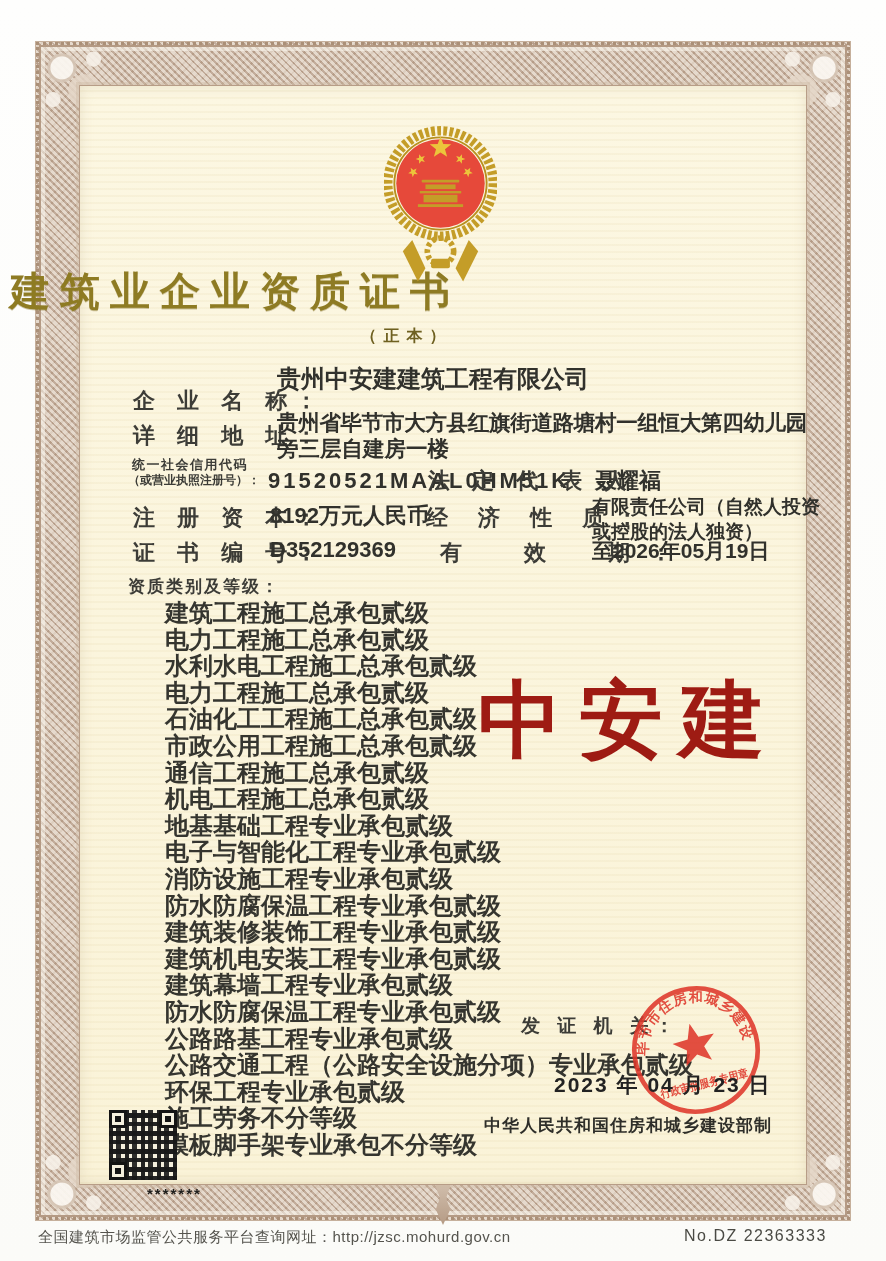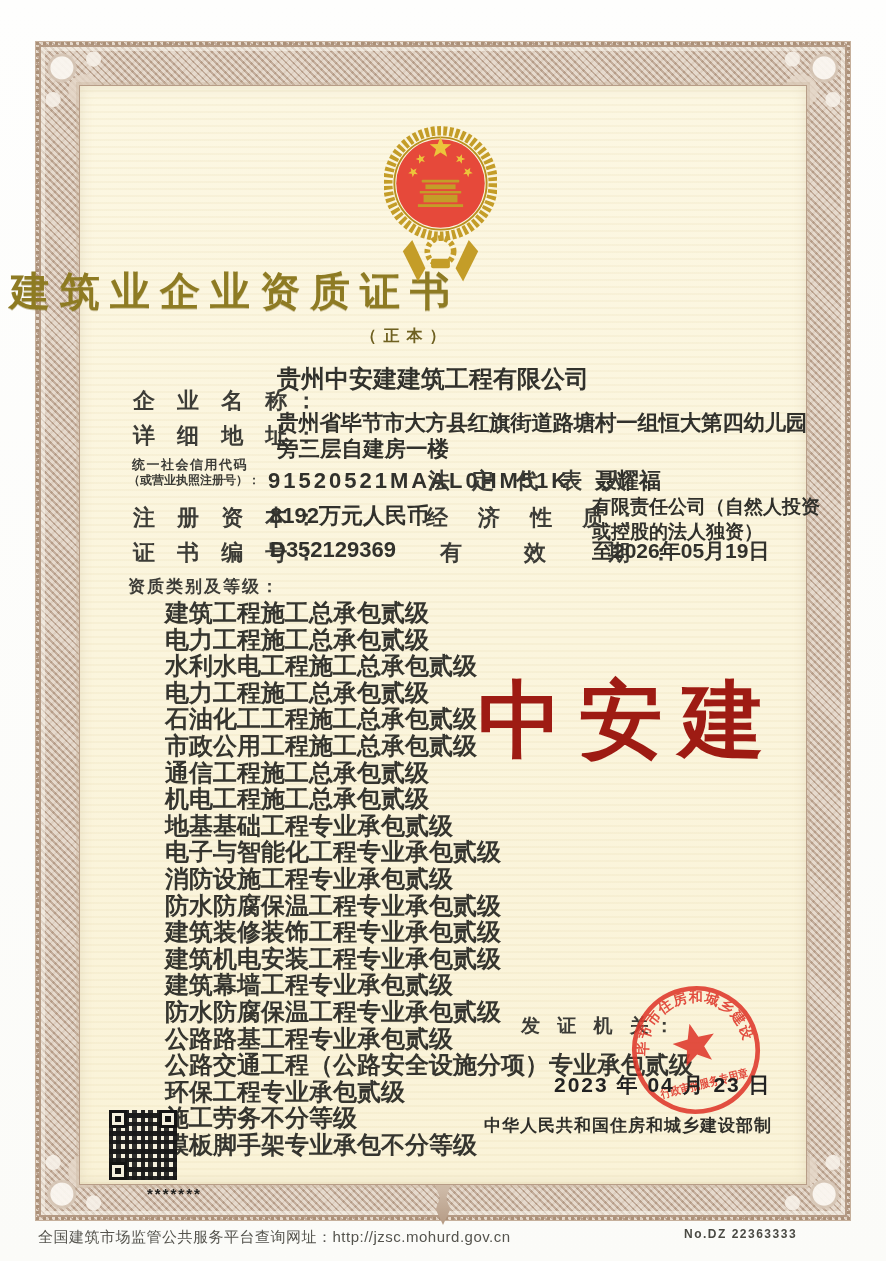--- a/index.html
+++ b/index.html
@@ -64,21 +64,21 @@
   .qr{left:109px;top:1110px;width:68px;height:70px;z-index:7;background:
       repeating-linear-gradient(90deg, rgba(24,24,24,.95) 0 4px, transparent 4px 7px, rgba(24,24,24,.9) 7px 12px, transparent 12px 16px),
       repeating-linear-gradient(0deg, #232323 0 4px, #f4efdd 4px 8px, #1d1d1d 8px 13px, #f4efdd 13px 18px);}
   .finder{position:absolute;width:18px;height:18px;border:3px solid #141414;background:#f4efdd;}
   .finder::after{content:"";position:absolute;left:3px;top:3px;width:6px;height:6px;background:#141414;}
   .finder.f-tl{left:0;top:0;} .finder.f-tr{right:0;top:0;} .finder.f-bl{left:0;bottom:0;}
 
   .asterisks{font-size:15px;font-weight:bold;letter-spacing:2px;color:#1e1e1c;z-index:8;}
 
   .footer-query{font-size:15px;color:var(--footer-ink);letter-spacing:.5px;}
-  .footer-serial{font-size:12px;font-weight:bold;color:#4a4a44;letter-spacing:1.5px;}
+  .footer-serial{font-size:16px;font-weight:normal;color:#4a4a44;letter-spacing:1.5px;}
 </style>
 </head>
 <body>
 
 <div class="page">
 
   <div class="frame">
     <div class="corner tl"></div>
     <div class="corner tr"></div>
     <div class="corner bl"></div>

